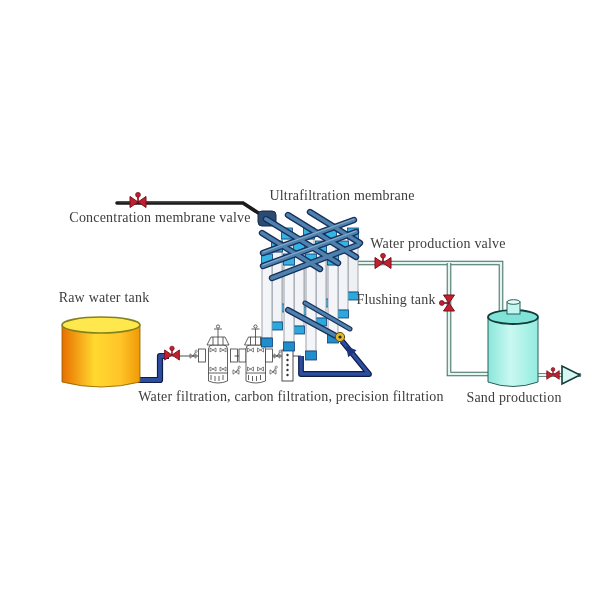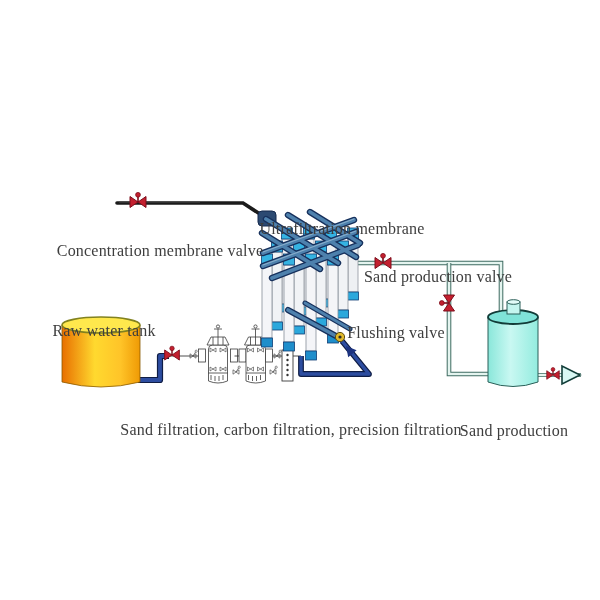--- a/index.html
+++ b/index.html
@@ -3,21 +3,21 @@
 <meta charset="utf-8">
 <style>
   html,body{margin:0;padding:0;background:#ffffff;}
   .stage{
     position:relative;width:600px;height:600px;background:#ffffff;overflow:hidden;
     font-family:"Liberation Serif","DejaVu Serif",serif;
   }
   .stage svg{position:absolute;left:0;top:0;}
   .lbl{
     position:absolute;transform:translate(-50%,-50%);
-    font-size:16px;color:#3d3d3d;white-space:nowrap;letter-spacing:0.2px;margin-top:33px;
+    font-size:14px;color:#3d3d3d;white-space:nowrap;letter-spacing:0.2px;
   }
 </style>
 </head>
 <body>
 
 <div class="stage">
 <svg width="600" height="600" viewBox="0 0 600 600">
   <defs>
     <linearGradient id="gradOrange" x1="0" y1="0" x2="1" y2="0">
       <stop offset="0" stop-color="#e86f00"></stop>
@@ -241,18 +241,18 @@
 
   <use href="#valve-sym" transform="translate(138,202)"></use>
   <use href="#valve-sym" transform="translate(172,355) scale(0.92)"></use>
   <use href="#valve-sym" transform="translate(383,263)"></use>
   <use href="#valve-sym" transform="translate(449,303) rotate(-90)"></use>
   <use href="#valve-sym" transform="translate(553,375) scale(0.78)"></use>
 </svg>
 
   <div class="lbl" style="left:160px;top:218px">Concentration membrane valve</div>
   <div class="lbl" style="left:342px;top:196px">Ultrafiltration membrane</div>
-  <div class="lbl" style="left:438px;top:244px">Sand production valve</div>
-  <div class="lbl" style="left:396px;top:300px">Flushing valve</div>
+  <div class="lbl" style="left:438px;top:244px">Water production valve</div>
+  <div class="lbl" style="left:396px;top:300px">Flushing tank</div>
   <div class="lbl" style="left:104px;top:298px">Raw water tank</div>
-  <div class="lbl" style="left:291px;top:397px">Sand filtration, carbon filtration, precision filtration</div>
+  <div class="lbl" style="left:291px;top:397px">Water filtration, carbon filtration, precision filtration</div>
   <div class="lbl" style="left:514px;top:398px">Sand production</div>
 </div>
 
 </body></html>

